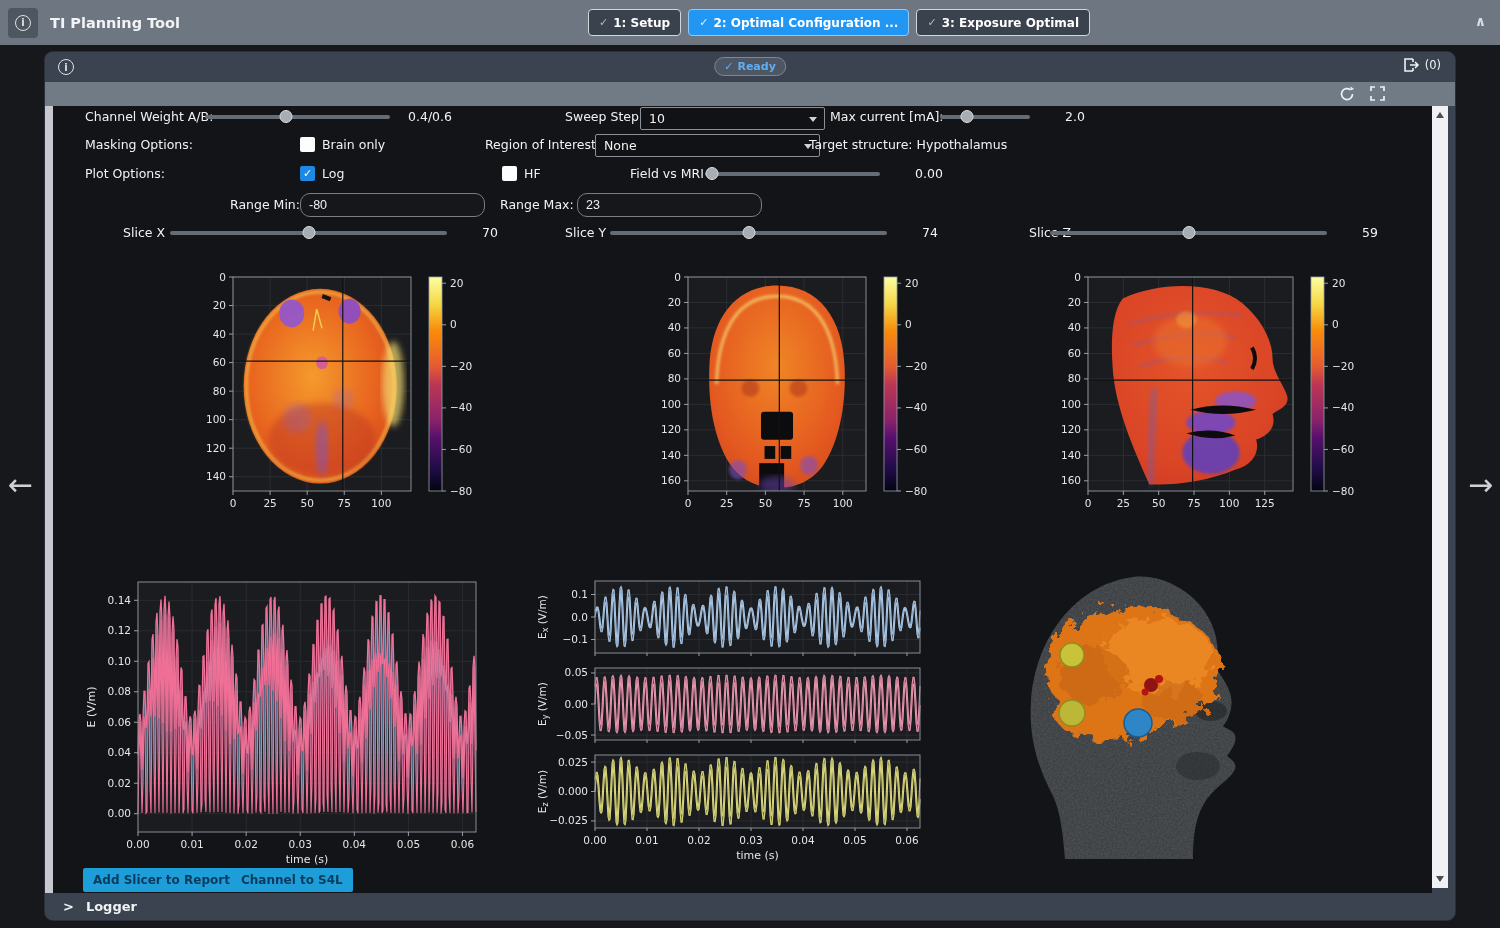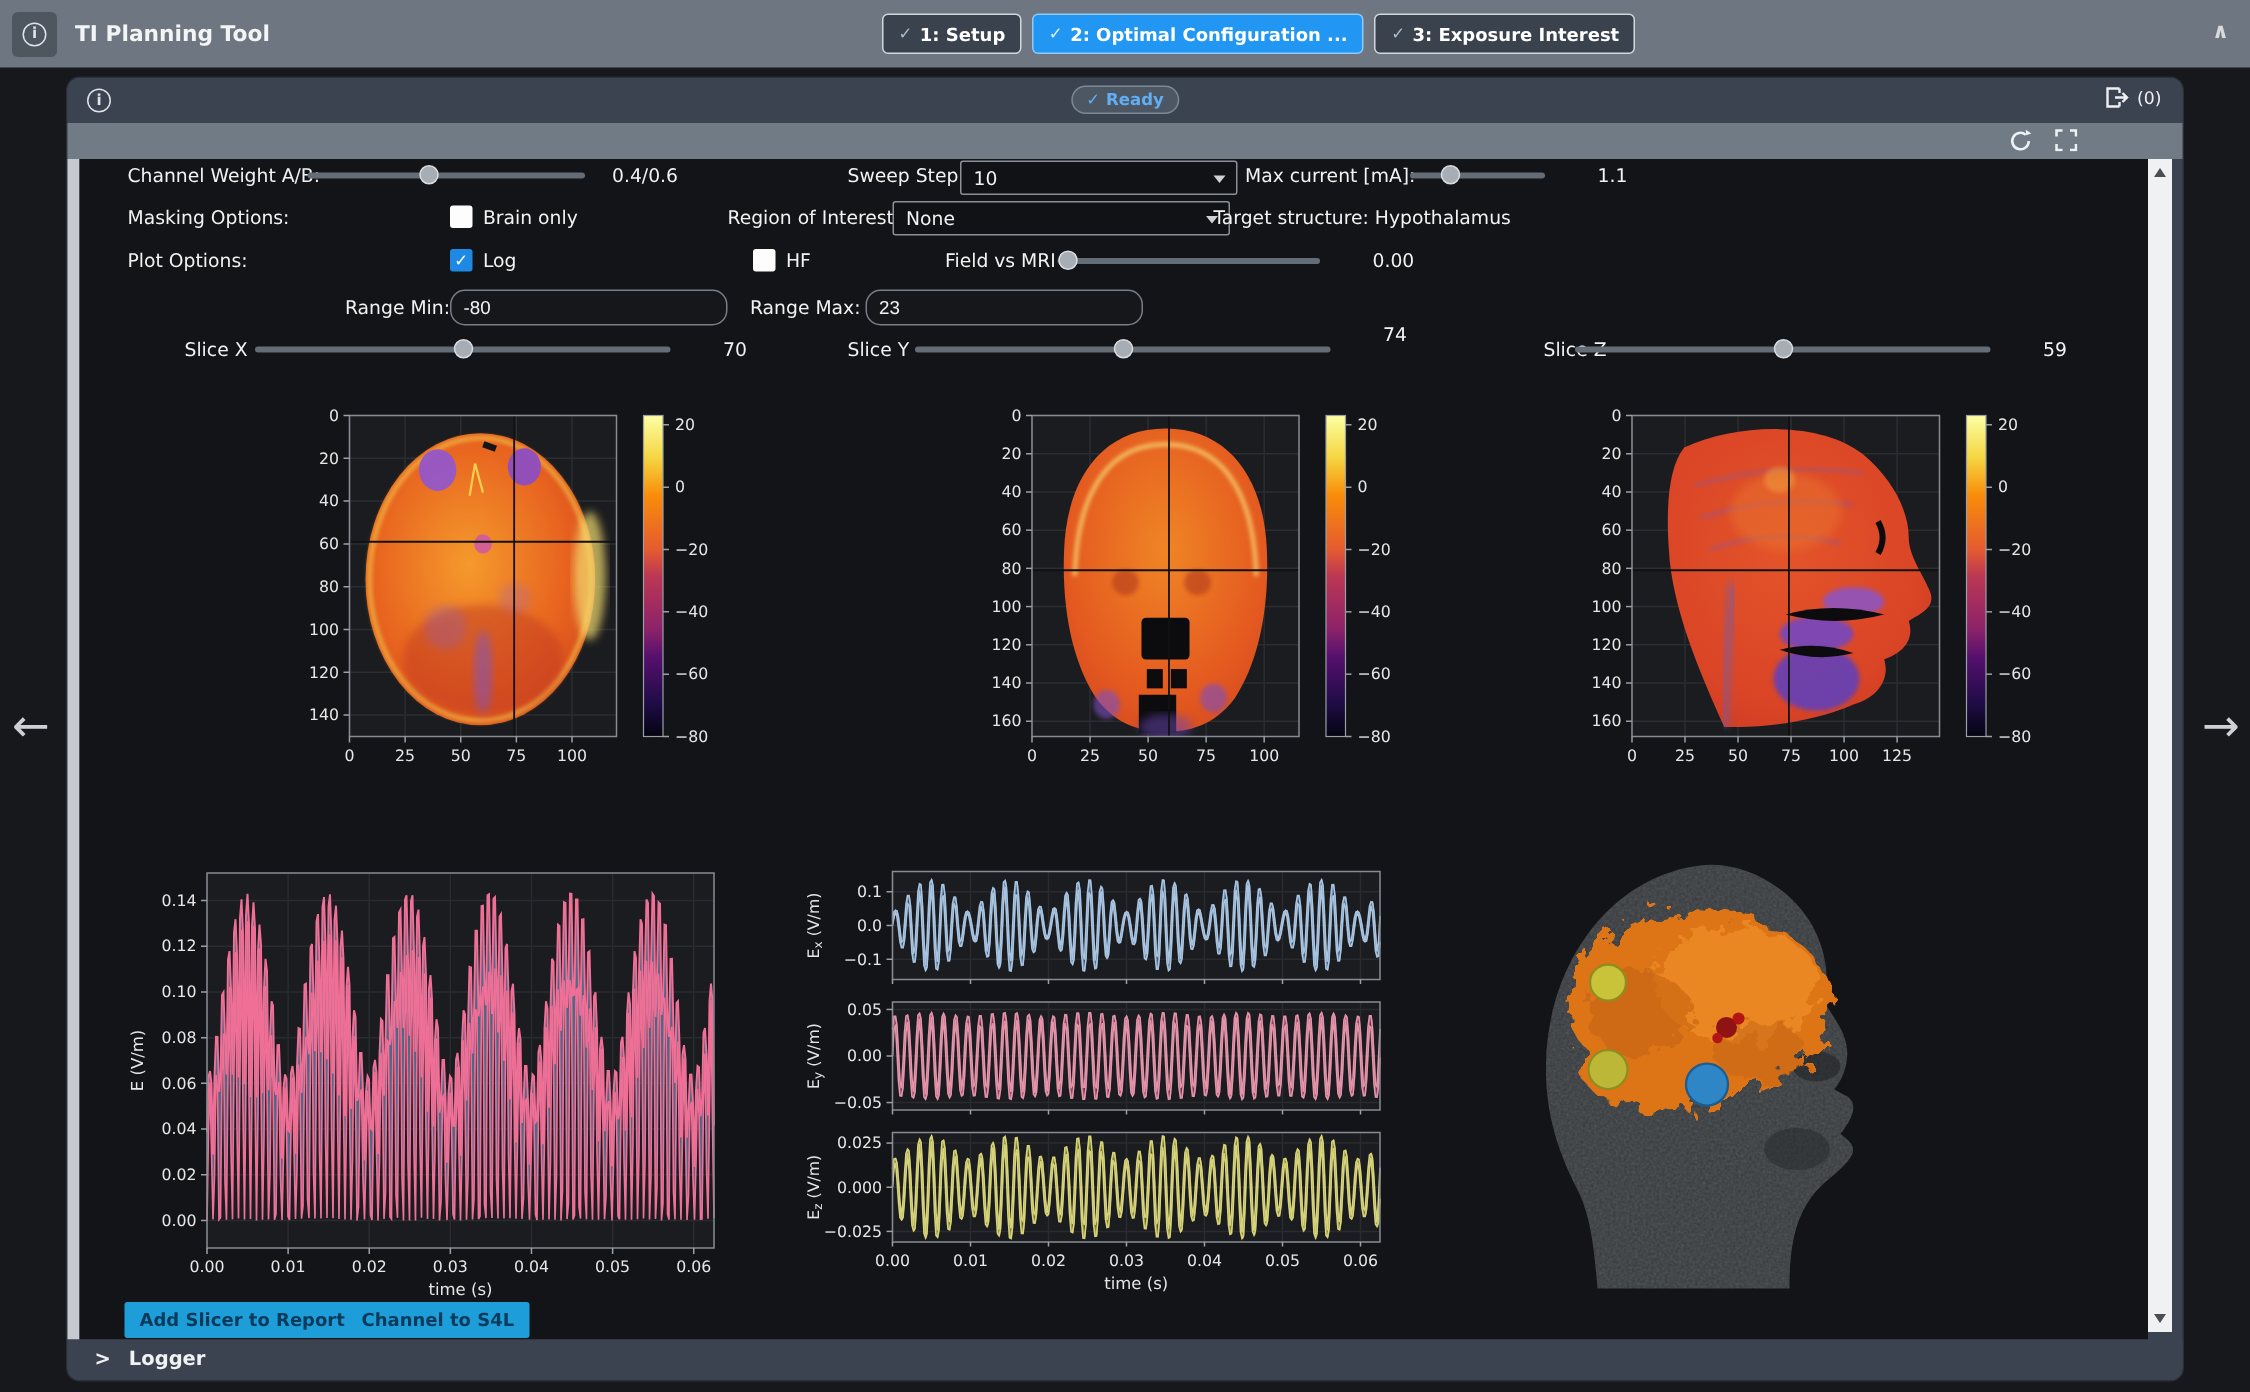--- a/index.html
+++ b/index.html
@@ -54,21 +54,21 @@
     <div class="step-btn">
       <span class="chk">✓</span>
       <span>1: Setup</span>
     </div>
     <div class="step-btn active">
       <span class="chk">✓</span>
       <span>2: Optimal Configuration ...</span>
     </div>
     <div class="step-btn">
       <span class="chk">✓</span>
-      <span>3: Exposure Interest</span>
+      <span>3: Exposure Optimal</span>
     </div>
   </div>
   <span class="collapse">∧</span>
 </div>
 
 <div class="panel">
   <div class="statusbar">
     <span class="sb-info icircle">i</span>
     <div class="ready">
       <span>✓</span>
@@ -105,21 +105,21 @@
     <span class="ctrl" style="left:355px;top:3px">0.4/0.6</span>
     <span class="ctrl" style="left:512px;top:3px">Sweep Step:</span>
     <div class="select" style="left:587px;top:1px;width:185px">
       <span>10</span>
       <span class="tri"></span>
     </div>
     <span class="ctrl" style="left:777px;top:3px">Max current [mA]:</span>
     <div class="slider" style="left:887px;top:9px;width:90px">
       <div class="thumb" style="left: 30%;"></div>
     </div>
-    <span class="ctrl" style="left:1012px;top:3px">1.1</span>
+    <span class="ctrl" style="left:1012px;top:3px">2.0</span>
 
     <span class="ctrl" style="left:32px;top:31px">Masking Options:</span>
     <div class="cb" style="left:247px;top:31px"></div>
     <span class="ctrl" style="left:269px;top:31px">Brain only</span>
     <span class="ctrl" style="left:432px;top:31px">Region of Interest:</span>
     <div class="select" style="left:542px;top:28px;width:225px">
       <span>None</span>
       <span class="tri"></span>
     </div>
     <span class="ctrl" style="left:756px;top:31px">
@@ -145,21 +145,21 @@
 
     <span class="ctrl" style="left:70px;top:119px">Slice X</span>
     <div class="slider" style="left:117px;top:125px;width:277px">
       <div class="thumb" style="left: 50%;"></div>
     </div>
     <span class="ctrl" style="left:429px;top:119px">70</span>
     <span class="ctrl" style="left:512px;top:119px">Slice Y</span>
     <div class="slider" style="left:557px;top:125px;width:277px">
       <div class="thumb" style="left: 50%;"></div>
     </div>
-    <span class="ctrl" style="left:869px;top:109px">74</span>
+    <span class="ctrl" style="left:869px;top:119px">74</span>
     <span class="ctrl" style="left:976px;top:119px">Slice Z</span>
     <div class="slider" style="left:997px;top:125px;width:277px">
       <div class="thumb" style="left: 50%;"></div>
     </div>
     <span class="ctrl" style="left:1309px;top:119px">59</span>
 
     <svg style="position:absolute;left:142px;top:165px" width="300" height="252">
         <defs>
           <linearGradient id="cbg0" x1="0" y1="0" x2="0" y2="1">
             <stop offset="0" stop-color="#fcffa4"></stop>

